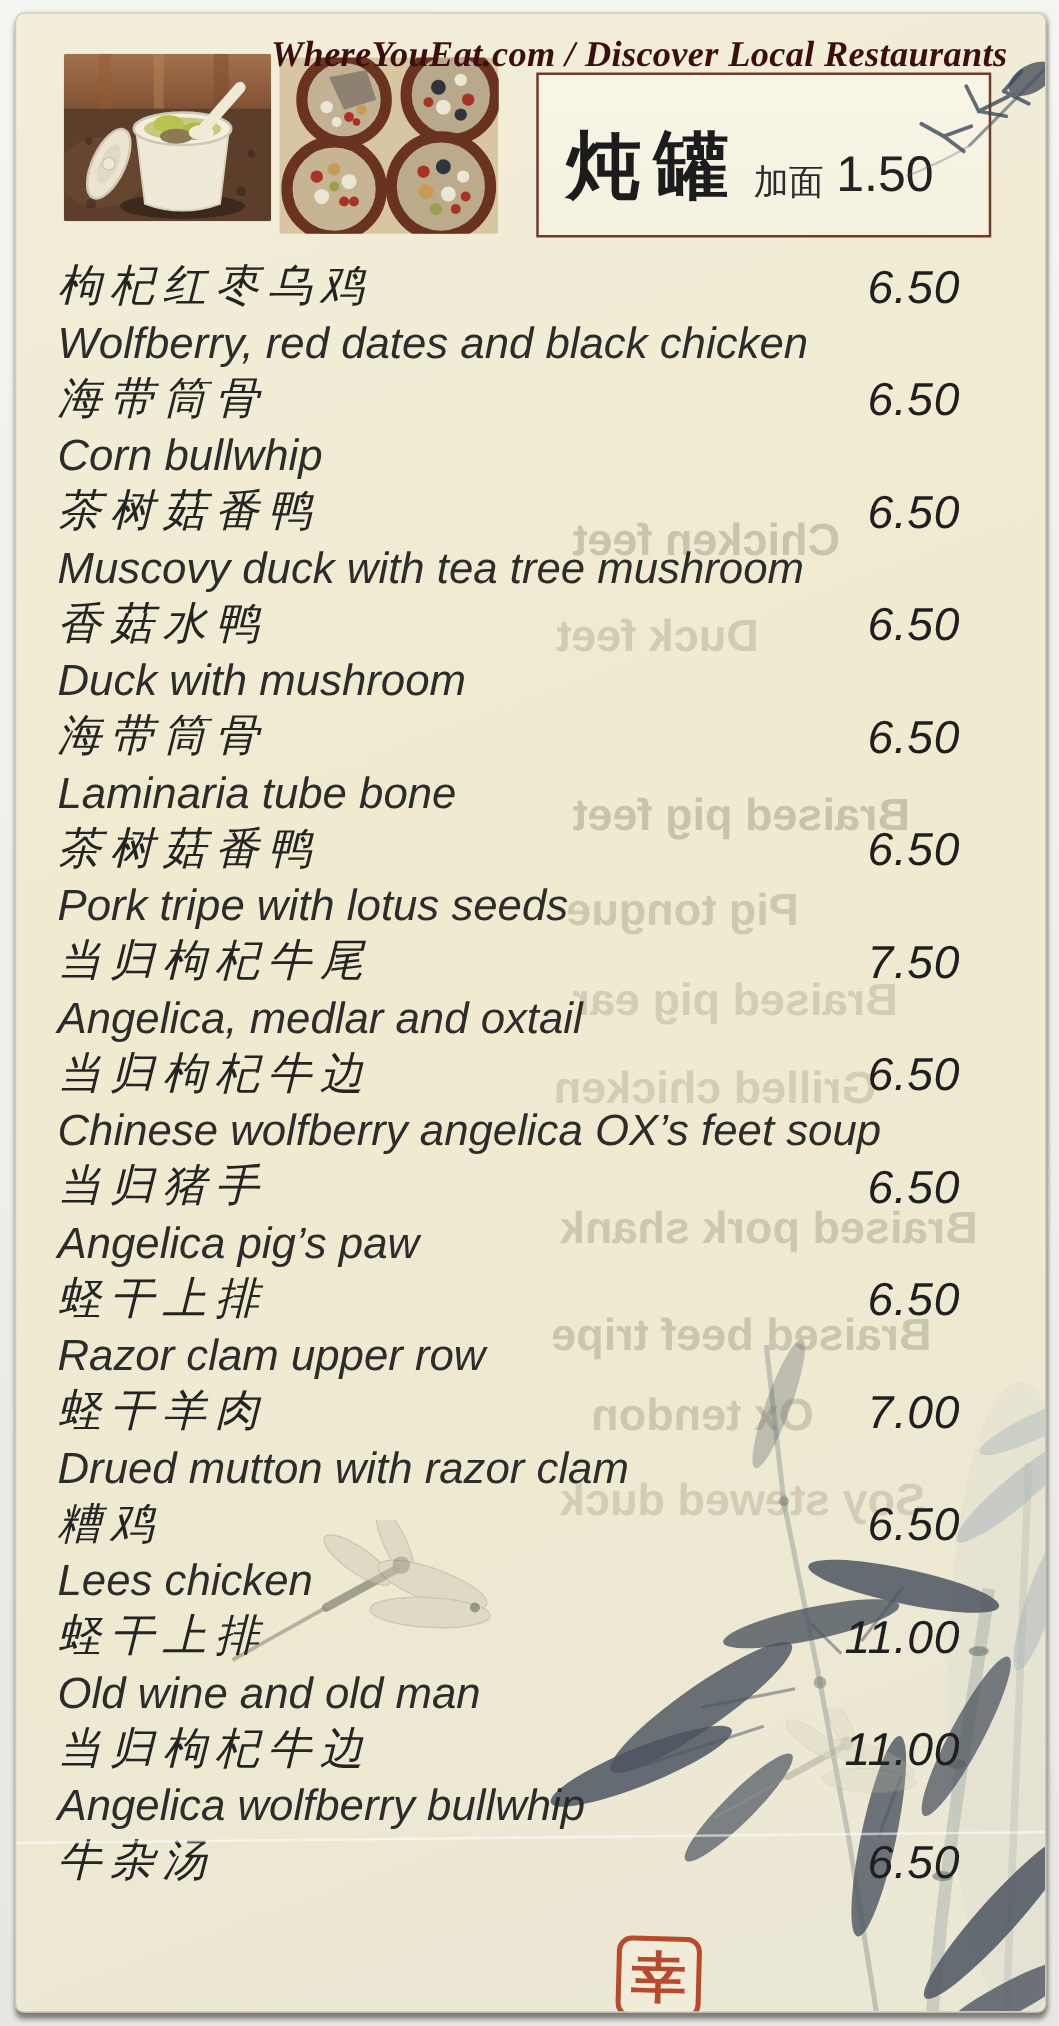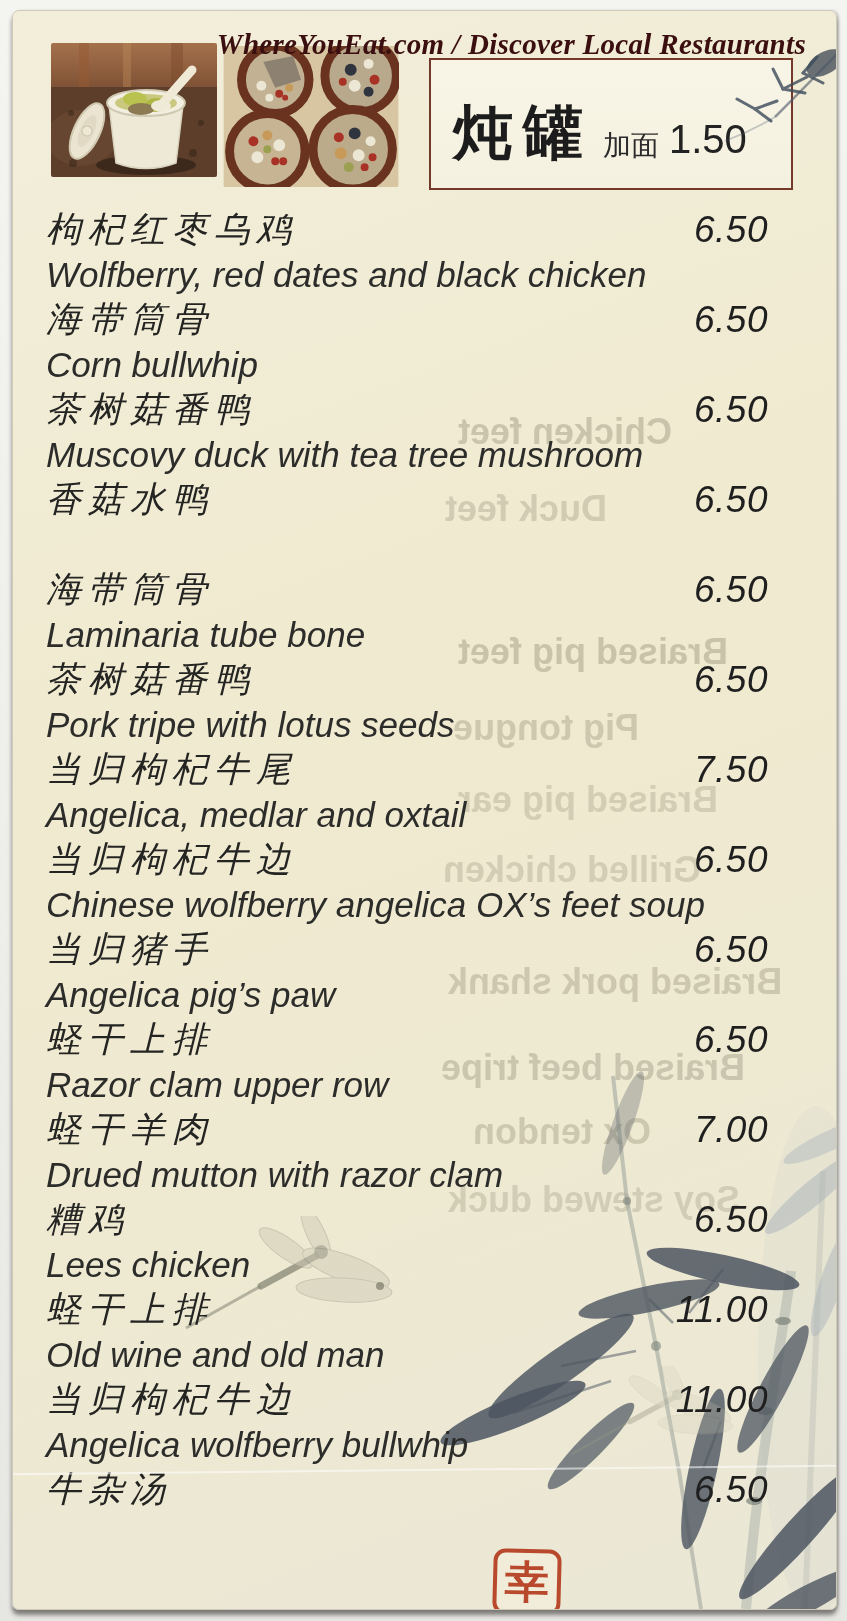--- a/index.html
+++ b/index.html
@@ -226,20 +226,21 @@
       <span class="price">6.50</span>
     </div>
     <div class="en">Muscovy duck with tea tree mushroom</div>
   </div>
 
   <div class="item">
     <div class="line1">
       <span class="zh">香菇水鸭</span>
       <span class="price">6.50</span>
     </div>
+    <div class="en">Duck with mushroom</div>
   </div>
 
   <div class="item">
     <div class="line1">
       <span class="zh">海带筒骨</span>
       <span class="price">6.50</span>
     </div>
     <div class="en">Laminaria tube bone</div>
   </div>
 

